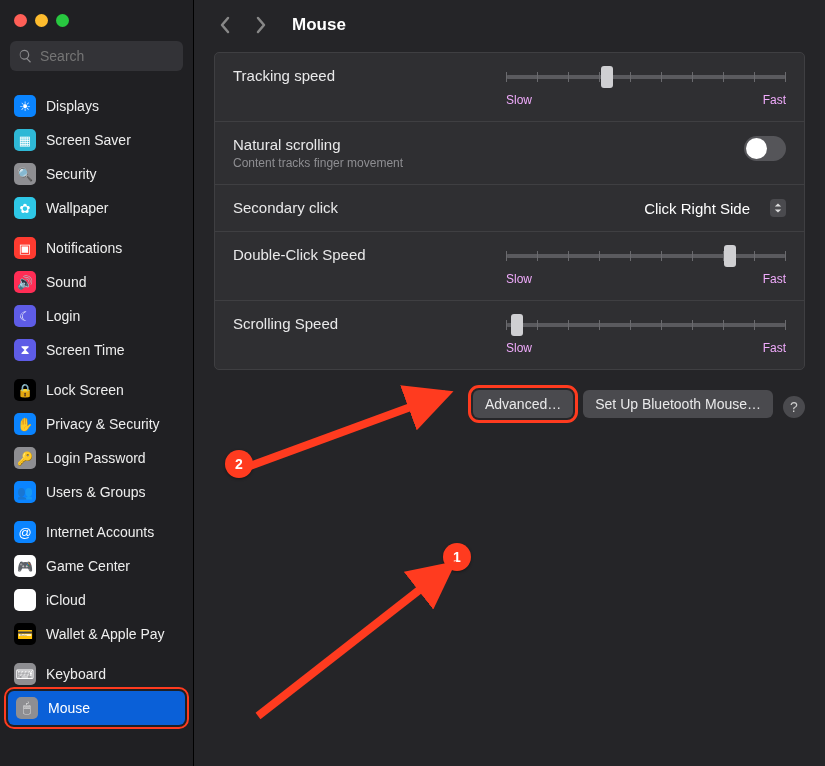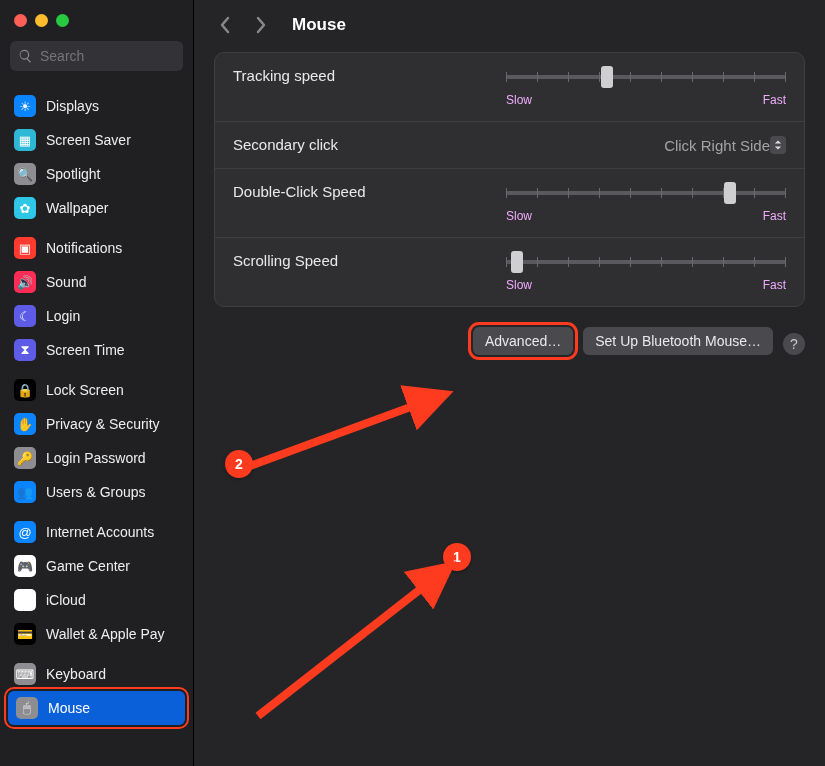--- a/index.html
+++ b/index.html
@@ -17,36 +17,36 @@
 .search-icon{position:absolute;left:8px;top:50%;transform:translateY(-50%);width:15px;height:15px;fill:#8a8a8d}
 .sb-group{margin-top:6px}
 .sb-item{display:flex;align-items:center;gap:10px;padding:6px 14px;font-size:14px;color:#eee;cursor:pointer;border-radius:6px;margin:0 0}
 .sb-item.selected{background:#0a60d8;color:#fff;border-radius:6px;margin:0 8px;padding:6px 8px;outline:2px solid #ff3b1f;outline-offset:2px}
 .sb-icon{width:22px;height:22px;border-radius:5px;display:flex;align-items:center;justify-content:center;font-size:13px;color:#fff;flex-shrink:0}
 .main{flex:1;background:#252528;display:flex;flex-direction:column}
 .hdr{display:flex;align-items:center;gap:14px;padding:14px 20px 16px}
 .nav-arr{width:22px;height:22px;display:flex;align-items:center;justify-content:center;cursor:pointer}
 .nav-arr svg{width:12px;height:18px;fill:none;stroke:#888;stroke-width:2.5;stroke-linecap:round;stroke-linejoin:round}
 .title{font-size:17px;font-weight:600;color:#fff;margin-left:6px}
-.panel{margin:0 20px;background:#2f2f32;border:1px solid #3f3f42;border-radius:10px}
+.panel{margin:0 20px;background:#2f2f32;border:1px solid #3f3f42;border-radius:5px}
 .row{padding:14px 18px;border-bottom:1px solid #3f3f42}
 .row:last-child{border-bottom:none}
 .row-label{font-size:15px;color:#e9e9ea}
 .row-sub{font-size:12px;color:#8e8e92;margin-top:3px}
 .slider{position:relative;width:280px;height:20px;display:flex;align-items:center}
 .track{width:100%;height:4px;background:#5a5a5e;border-radius:2px;position:relative}
 .ticks{position:absolute;top:-3px;left:0;right:0;display:flex;justify-content:space-between}
 .tick{width:1px;height:10px;background:#6a6a6e}
 .thumb{position:absolute;top:50%;transform:translate(-50%,-50%);width:12px;height:22px;background:#cfcfd2;border-radius:3px;cursor:grab}
 .slider-labels{display:flex;justify-content:space-between;width:280px;font-size:12px;color:#f0abfc;margin-top:6px}
 .row-split{display:flex;justify-content:space-between;align-items:flex-start}
 .slider-col{display:flex;flex-direction:column;align-items:flex-end}
 .toggle{width:42px;height:25px;background:#555559;border-radius:25px;position:relative;cursor:pointer}
 .toggle::after{content:"";position:absolute;width:21px;height:21px;background:#fff;border-radius:50%;top:2px;left:2px}
-.select{display:flex;align-items:center;gap:0;font-size:15px;color:#a3a3a3;cursor:pointer}
+.select{display:flex;align-items:center;gap:20px;font-size:15px;color:#ffffff;cursor:pointer}
 .sel-caret{width:16px;height:18px;background:#4a4a4e;border-radius:4px;display:flex;flex-direction:column;align-items:center;justify-content:center;gap:0}
 .sel-caret svg{width:8px;height:6px;fill:#ddd}
 .actions{display:flex;justify-content:flex-end;gap:10px;padding:20px 20px 0;align-items:flex-end}
 .btn{background:#4a4a4e;border:none;color:#e9e9ea;font-size:14px;padding:6px 12px;border-radius:6px;cursor:pointer}
 .btn.hl{outline:3px solid #ff3b1f;outline-offset:2px}
 .help{width:22px;height:22px;border-radius:50%;background:#4a4a4e;display:flex;align-items:center;justify-content:center;color:#ccc;font-size:14px;cursor:pointer}
 .anno-badge{position:absolute;width:28px;height:28px;background:#ff3b1f;border-radius:50%;color:#fff;font-weight:600;display:flex;align-items:center;justify-content:center;font-size:14px;box-shadow:0 1px 3px rgba(0,0,0,.4)}
 svg.arrow{position:absolute;pointer-events:none}
 </style>
 </head>
@@ -72,21 +72,21 @@
           <div class="sb-item">
             <span class="sb-icon" style="background: rgb(10, 132, 255);">☀</span>
             <span>Displays</span>
           </div>
           <div class="sb-item">
             <span class="sb-icon" style="background: rgb(46, 184, 214);">▦</span>
             <span>Screen Saver</span>
           </div>
           <div class="sb-item">
             <span class="sb-icon" style="background: rgb(142, 142, 146);">🔍</span>
-            <span>Spotlight</span>
+            <span>Security</span>
           </div>
           <div class="sb-item">
             <span class="sb-icon" style="background: rgb(46, 199, 230);">✿</span>
             <span>Wallpaper</span>
           </div>
         </div>
         <div class="sb-group">
           <div class="sb-item">
             <span class="sb-icon" style="background: rgb(255, 59, 48);">▣</span>
             <span>Notifications</span>
@@ -190,20 +190,27 @@
               </div>
             <div class="thumb" id="thumb-tracking" style="left: 36%;"></div>
           </div>
           <div class="slider-labels">
             <span>Slow</span>
             <span>Fast</span>
           </div>
         </div>
       </div>
 
+      <div class="row row-split">
+        <div>
+          <div class="row-label">Natural scrolling</div>
+          <div class="row-sub">Content tracks finger movement</div>
+        </div>
+        <div class="toggle"></div>
+      </div>
 
       <div class="row row-split">
         <div class="row-label">Secondary click</div>
         <div class="select">
           <span>Click Right Side</span>
           <span class="sel-caret">
             <svg viewBox="0 0 10 6">
                 <path d="M1 5l4-4 4 4z"></path>
               </svg>
             <svg viewBox="0 0 10 6">

